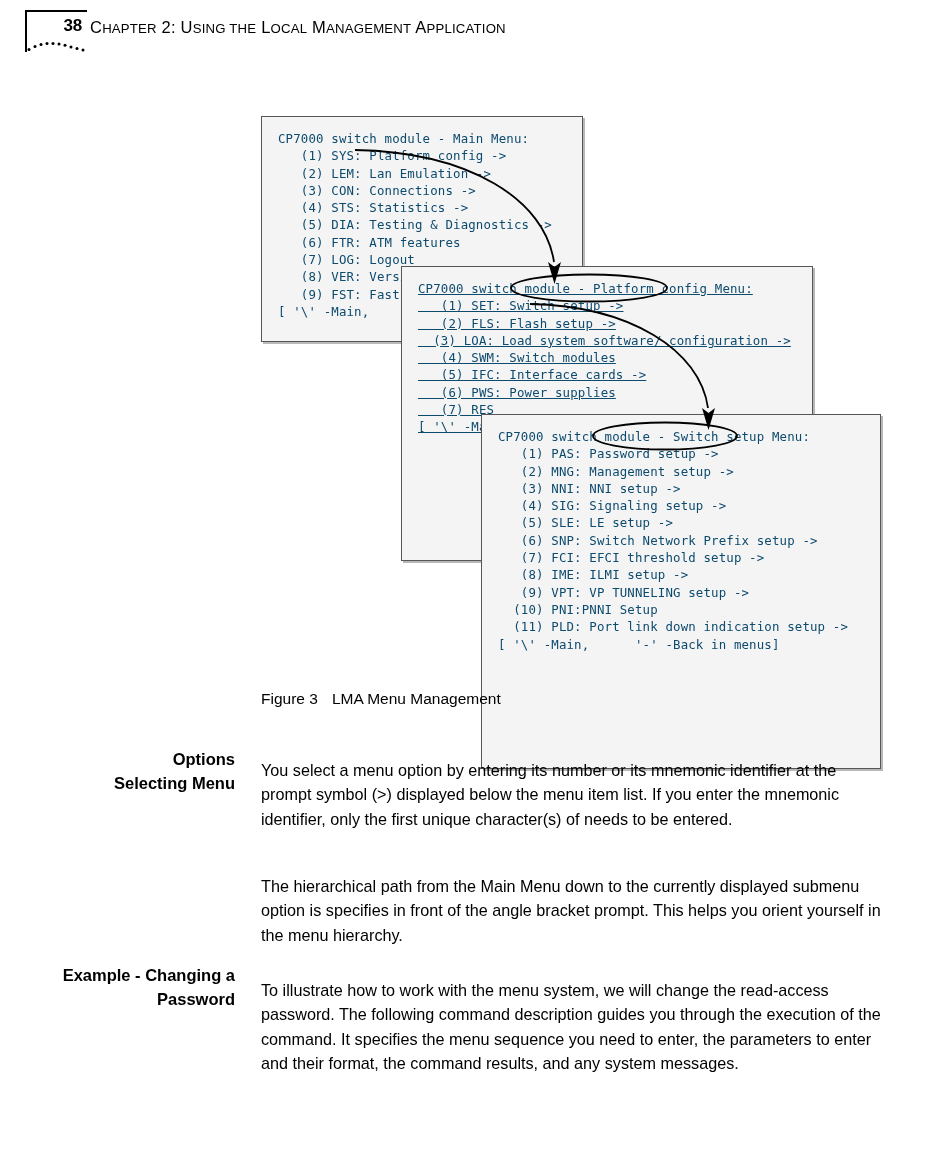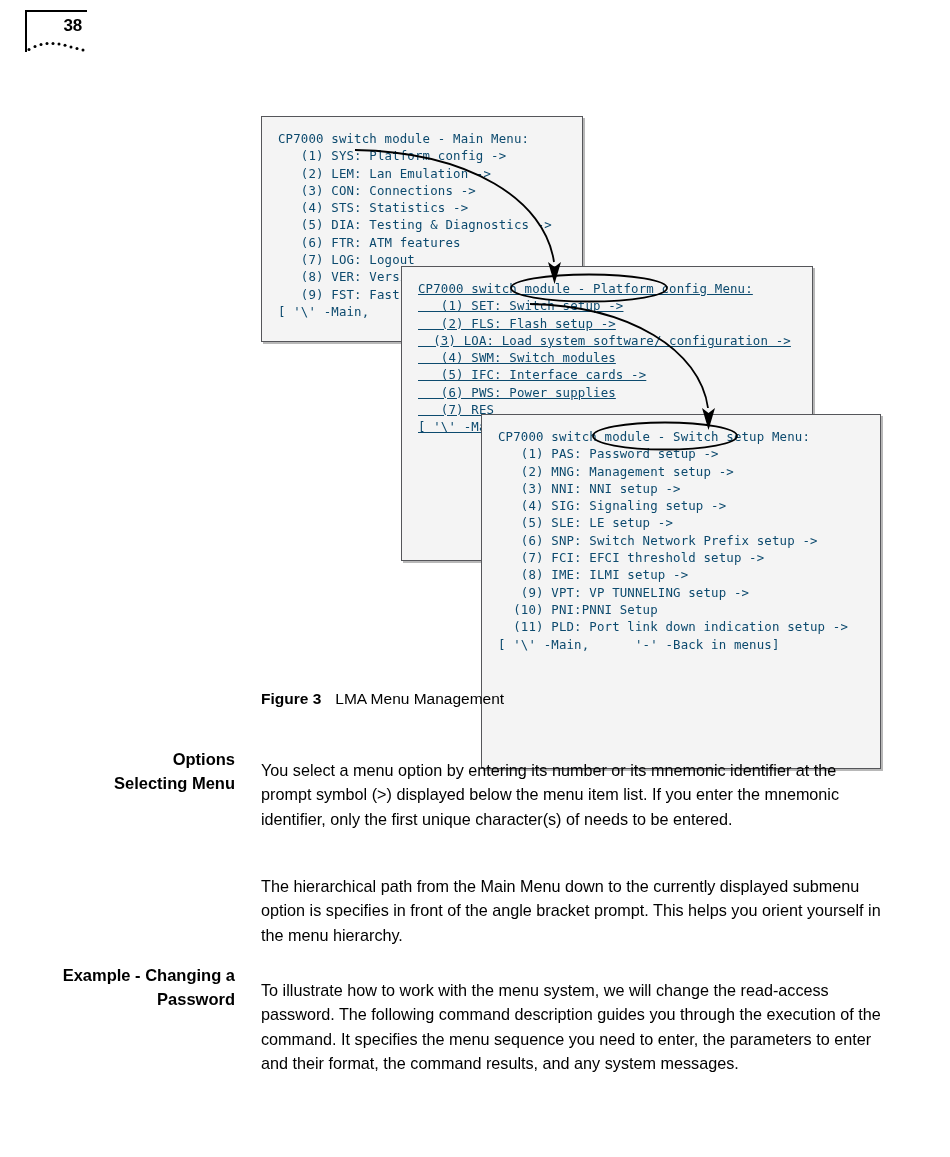--- a/index.html
+++ b/index.html
@@ -98,21 +98,21 @@
   }
 
   
   #figure-caption {
     position: absolute;
     left: 261px; top: 690px;
     font-size: 15.5px;
     white-space: nowrap;
   }
   #figure-caption .cap-label {
-    font-weight: bold;
+    font-weight: normal;
     margin-right: 14px;
   }
   .side-head {
     position: absolute;
     width: 208px;
     text-align: right;
     font-size: 16.5px;
     font-weight: bold;
     line-height: 23.5px;
     left: 27px;
@@ -144,20 +144,21 @@
     <circle cx="8" cy="10.5" r="1.5" fill="#000"></circle>
     <circle cx="14" cy="8.6" r="1.5" fill="#000"></circle>
     <circle cx="20" cy="7.6" r="1.5" fill="#000"></circle>
     <circle cx="26" cy="7.4" r="1.5" fill="#000"></circle>
     <circle cx="32" cy="8.0" r="1.5" fill="#000"></circle>
     <circle cx="38" cy="9.3" r="1.5" fill="#000"></circle>
     <circle cx="44" cy="11.0" r="1.5" fill="#000"></circle>
     <circle cx="50" cy="12.6" r="1.5" fill="#000"></circle>
     <circle cx="56" cy="13.9" r="1.5" fill="#000"></circle>
   </svg>
+  <div class="chapter-title" id="chapter-title"><span class="sc-big">C</span><span class="sc-small">HAPTER</span><span class="sc-big"> 2: U</span><span class="sc-small">SING THE</span><span class="sc-big"> L</span><span class="sc-small">OCAL</span><span class="sc-big"> M</span><span class="sc-small">ANAGEMENT</span><span class="sc-big"> A</span><span class="sc-small">PPLICATION</span></div>
 </div>
 
 <div id="figure-area">
 
   <div class="term-window" id="win-main">
     <div class="term-body">CP7000 switch module - Main Menu:
    (1) SYS: Platform config -&gt;
    (2) LEM: Lan Emulation -&gt;
    (3) CON: Connections -&gt;
    (4) STS: Statistics -&gt;

